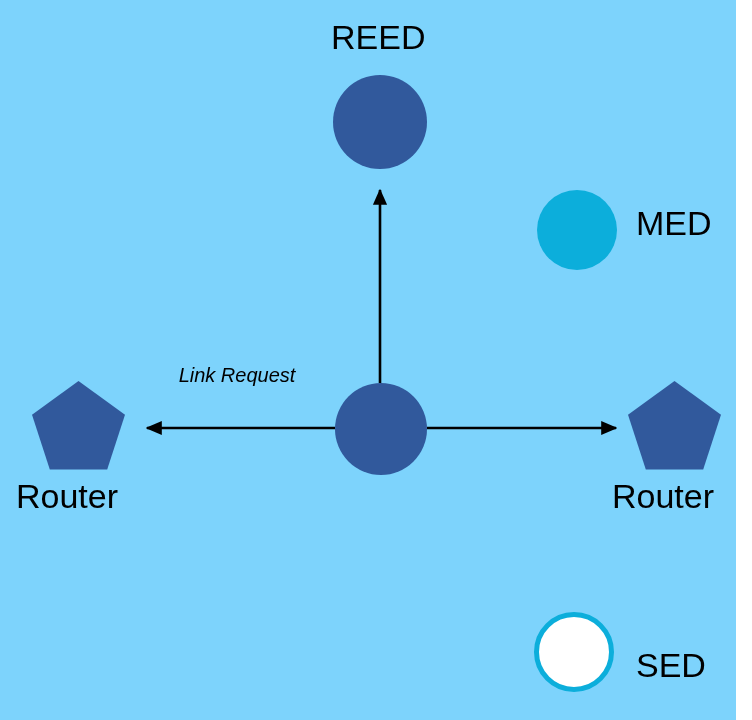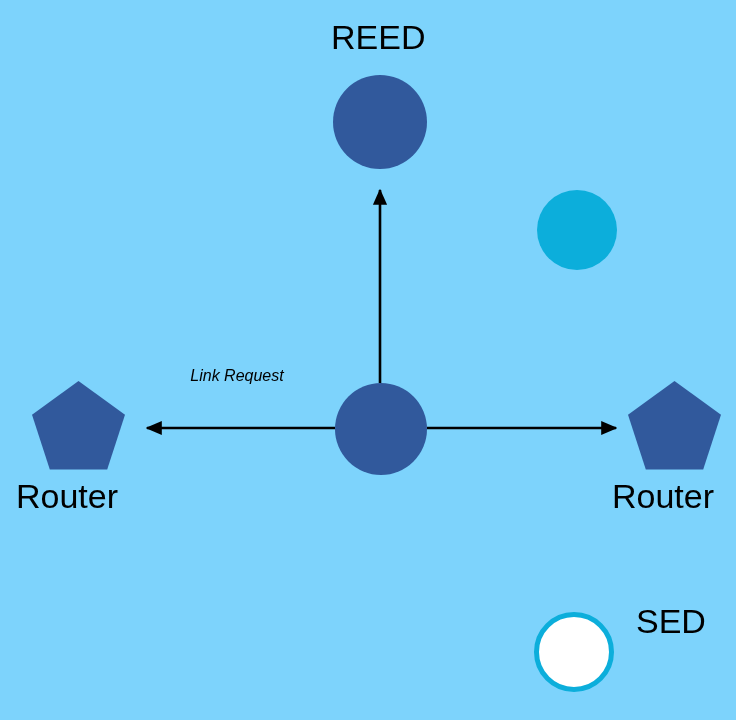--- a/index.html
+++ b/index.html
@@ -30,29 +30,29 @@
     line-height: 34px;
     letter-spacing: 0px;
     white-space: nowrap;
     font-weight: 400;
   }
   .edge-label {
     position: absolute;
     color: #000000;
     font-family: "Liberation Sans", sans-serif;
     font-style: italic;
-    font-size: 16px;
+    font-size: 20px;
     line-height: 25px;
     text-align: center;
     white-space: nowrap;
     font-weight: 400;
   }
   #label-reed   { left: 331px; top: 20px;  }
   #label-med    { left: 636px; top: 206px; }
-  #label-sed    { left: 636px; top: 604px; }
+  #label-sed    { left: 636px; top: 648px; }
   #label-router-left  { left: 16px;  top: 479px; }
   #label-router-right { left: 612px; top: 479px; }
   #label-link-request { left: 163px; top: 363px; width: 148px; }
 </style>
 </head>
 <body>
 
 <div id="canvas">
 
   <svg id="diagram-svg" viewBox="0 0 752 720">
@@ -76,20 +76,21 @@
 
     <circle cx="381" cy="429" r="46" fill="#31599C"></circle>
 
     <polygon points="78.5,381 125,414.8 107.2,469.5 49.8,469.5 32,414.8" fill="#31599C"></polygon>
 
     <polygon points="674.5,381 721,414.8 703.2,469.5 645.8,469.5 628,414.8" fill="#31599C"></polygon>
   </svg>
 
   <div class="node-label" id="label-reed">REED</div>
 
+  <div class="node-label" id="label-med">MED</div>
 
   <div class="node-label" id="label-sed">SED</div>
 
   <div class="node-label" id="label-router-left">Router</div>
 
   <div class="node-label" id="label-router-right">Router</div>
 
   <div class="edge-label" id="label-link-request">
     <div>Link Request</div>
   </div>

